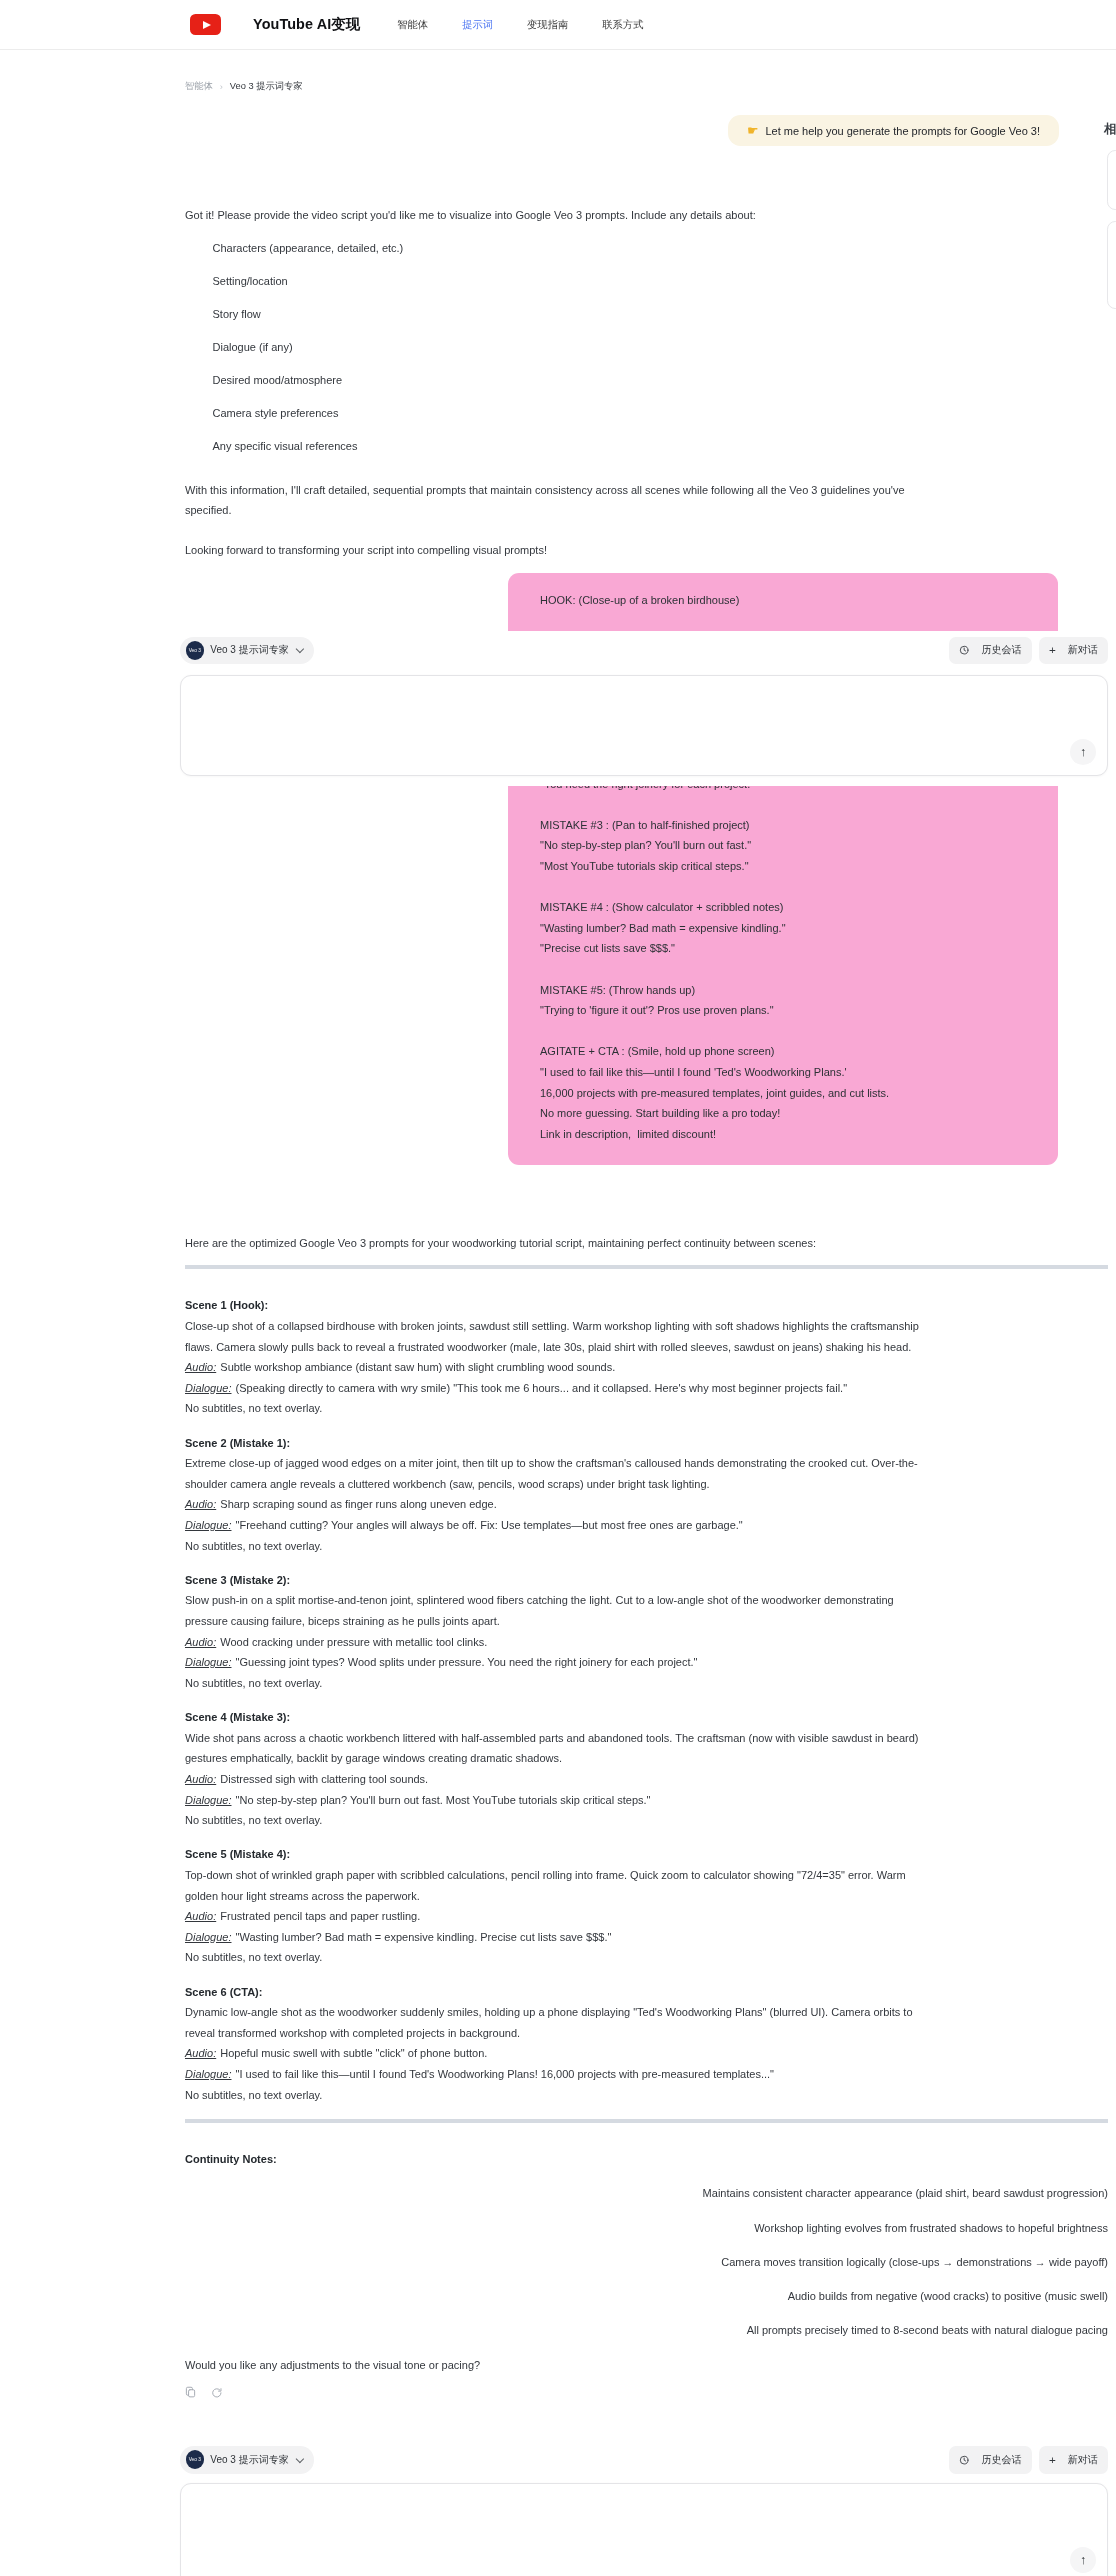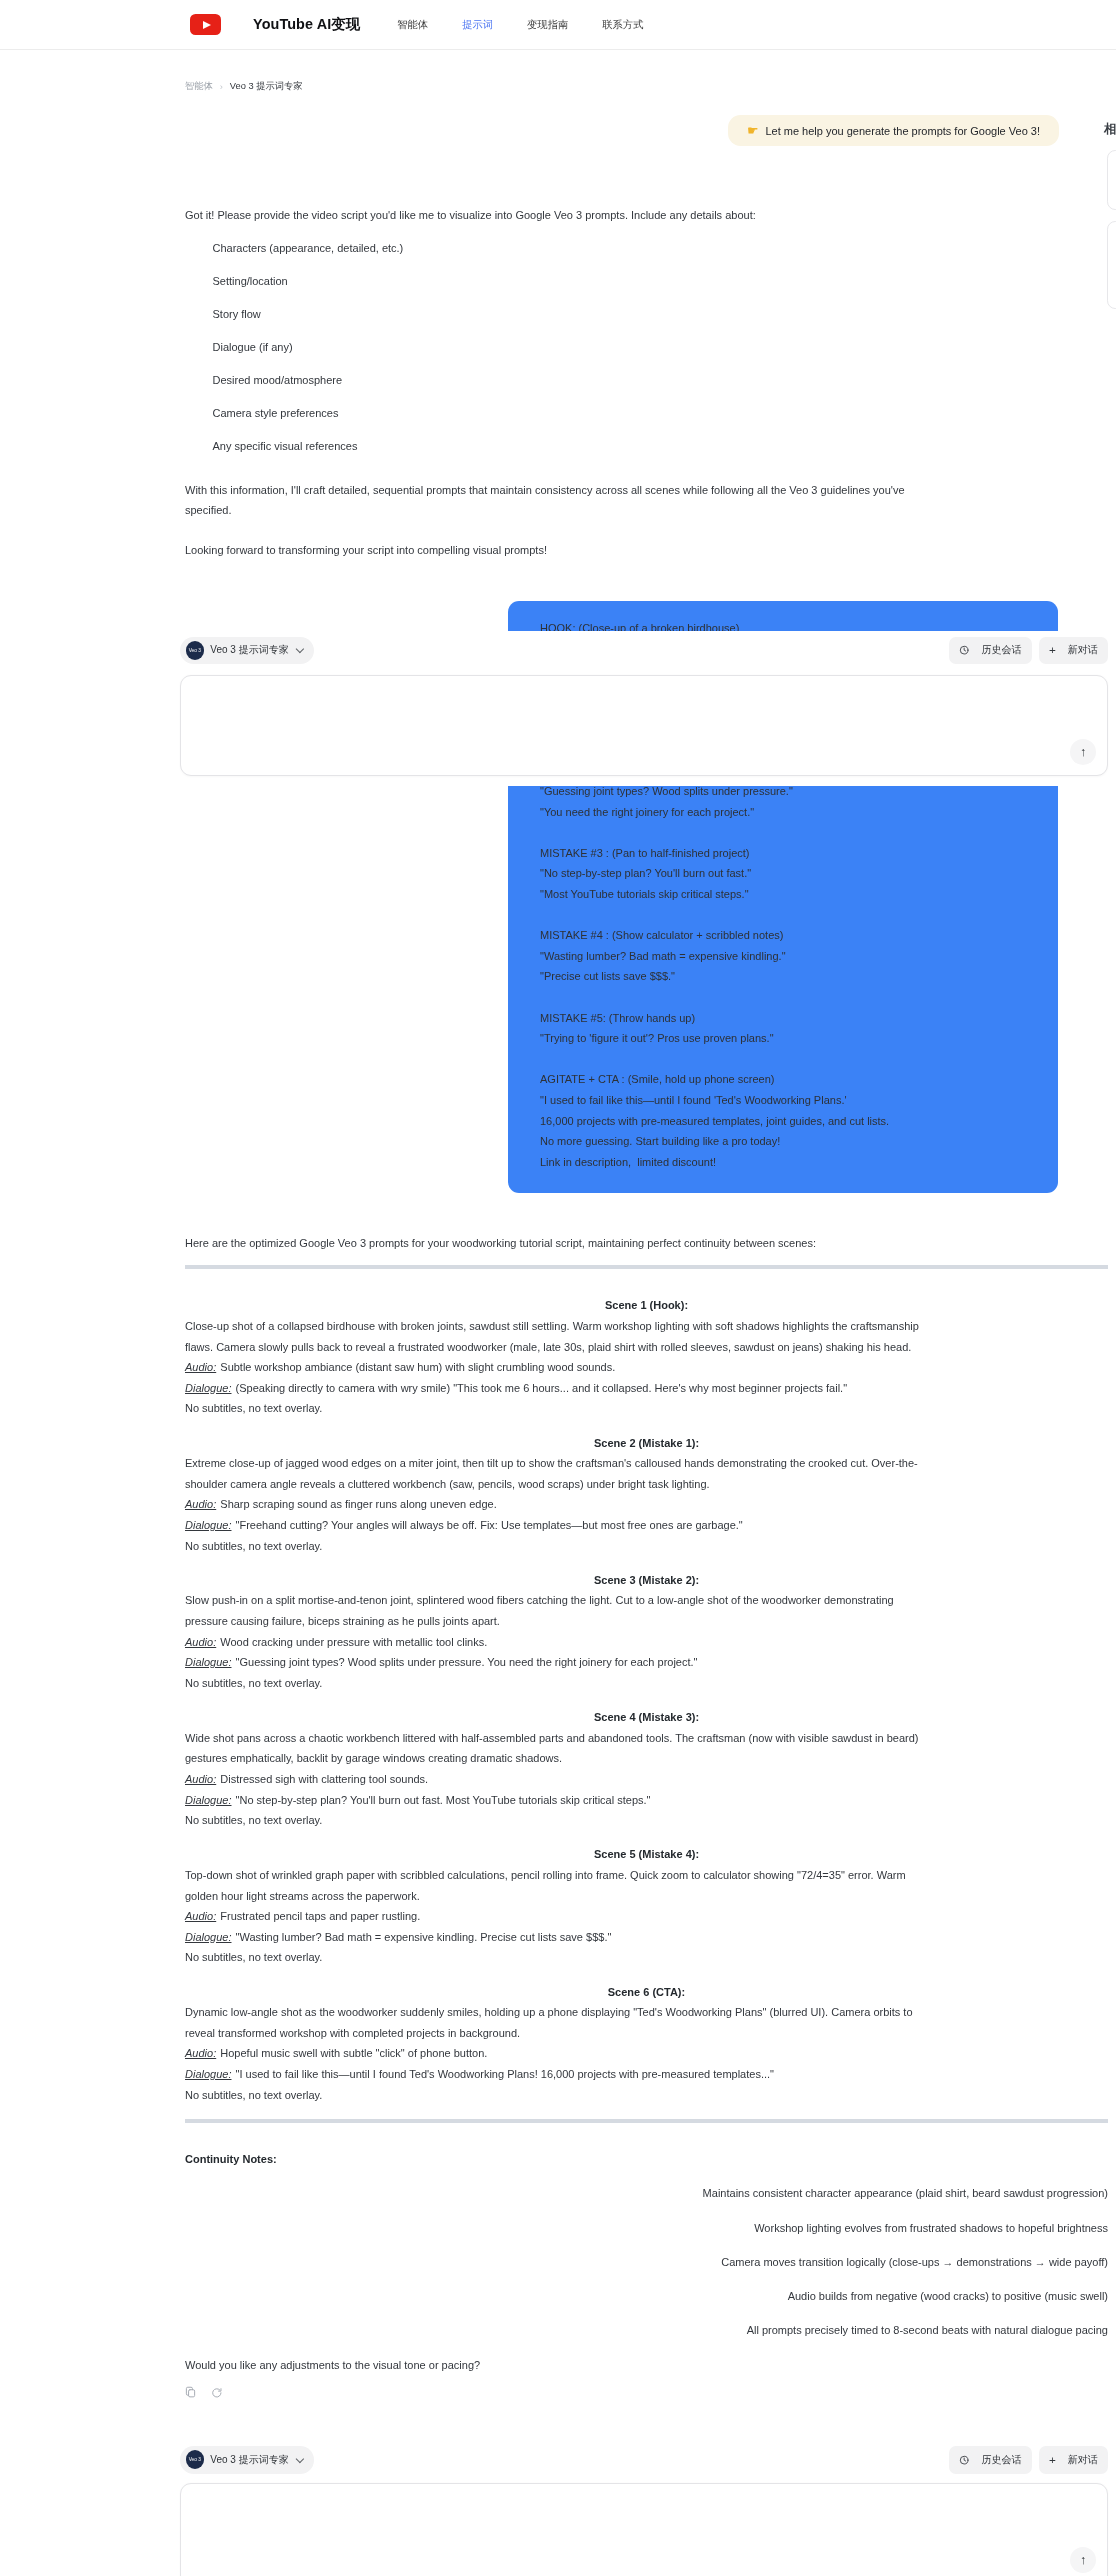--- a/index.html
+++ b/index.html
@@ -24,21 +24,21 @@
   .bubble-greeting{position:absolute;top:115px;right:58px;background:#faf4e3;border-radius:12.4px;padding:9px 19px;font-size:11px;color:#23262b;display:flex;gap:6.9px;align-items:center;}
   .emoji{color:#f0b42c;font-size:13px;line-height:1;}
 
   
   .msg-intro{position:absolute;top:205px;left:185px;width:825px;font-size:11px;line-height:20.6px;color:#33373d;}
   .msg-intro .item{margin:12.4px 0 0 27.5px;}
   .msg-intro .para2{margin-top:23.4px;max-width:742px;}
   .msg-intro .para3{margin-top:19px;}
 
   
-  .bubble-script{position:absolute;top:601px;left:508px;width:550px;height:592px;background:#3b82f6;border-radius:11px;}
+  .bubble-script{position:absolute;top:573px;left:508px;width:550px;height:592px;background:#f9a8d4;border-radius:11px;}
   .script-text{position:absolute;left:32px;right:25px;font-size:11px;line-height:20.6px;white-space:pre-wrap;color:#2d3136;}
   .script-first{top:16.5px;}
   .script-rest{top:180px;}
 
   
   .band{position:absolute;top:631px;left:0;right:0;height:155px;background:#fff;z-index:4;}
 
   .chat-bar{position:absolute;left:180px;right:9px;display:flex;justify-content:space-between;align-items:center;height:27.5px;}
   .band .chat-bar{top:5.5px;}
   .chat-bar.bottom{top:2446px;}
@@ -54,21 +54,21 @@
   .band .input-panel{top:44px;height:99px;}
   .input-panel.bottom{top:2483px;height:131px;}
   .send-btn{position:absolute;right:11px;bottom:9.6px;width:26px;height:26px;border-radius:50%;background:#f5f5f6;display:flex;align-items:center;justify-content:center;font-size:12.4px;color:#3c4043;cursor:pointer;border:none;}
   .input-panel.bottom .send-btn{bottom:auto;top:63px;}
 
   
   .prompts{position:absolute;top:1233px;left:185px;width:923px;font-size:11px;line-height:20.6px;color:#33373d;}
   .lead{max-width:859px;}
   .divider{height:4.1px;background:#d5dae1;margin:11.7px 0 26px;}
   .scene{margin-bottom:13.7px;}
-  .scene-title{font-weight:700;color:#24292e;text-align:center;}
+  .scene-title{font-weight:700;color:#24292e;}
   .scene-desc{max-width:742px;}
   .lbl{font-style:italic;margin-right:4.1px;text-decoration:underline;}
   .notes-title{font-weight:700;color:#24292e;margin-top:21px;}
   .note{margin:13.7px 0 0 27.5px;text-align:right;}
   .closing{margin-top:13.7px;}
   .action-row{margin-top:11px;display:flex;gap:15px;align-items:center;}
   .action-icon{cursor:pointer;display:flex;align-items:center;}
 
   
   .side-char{position:absolute;top:121px;left:1104px;font-size:12.4px;font-weight:700;color:#3a3f45;}

